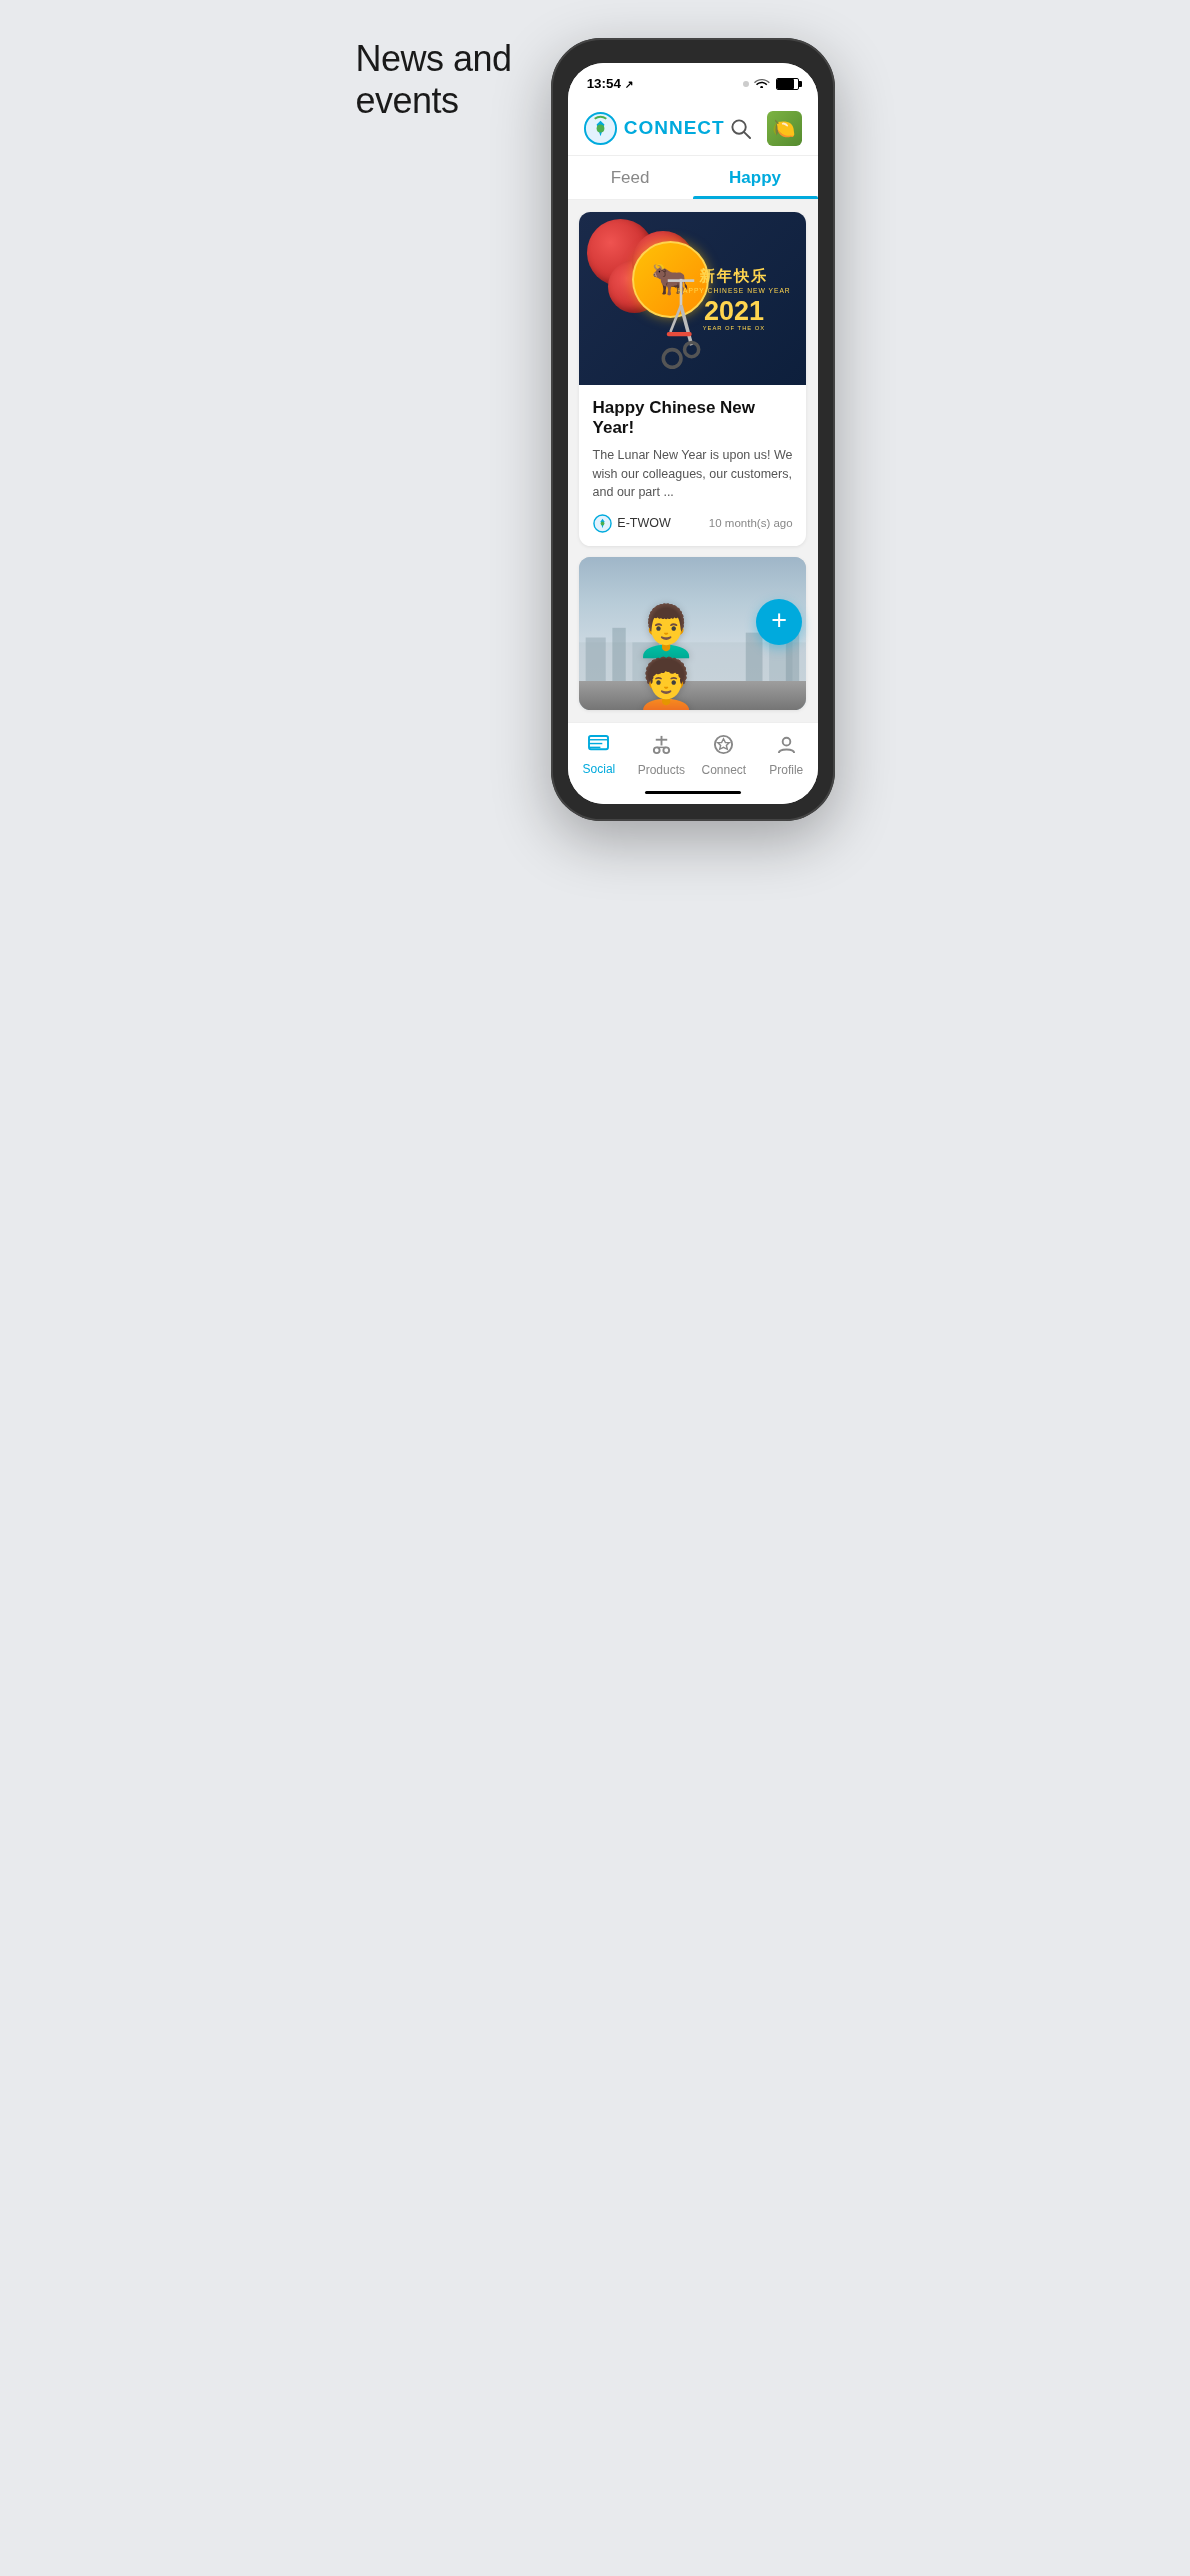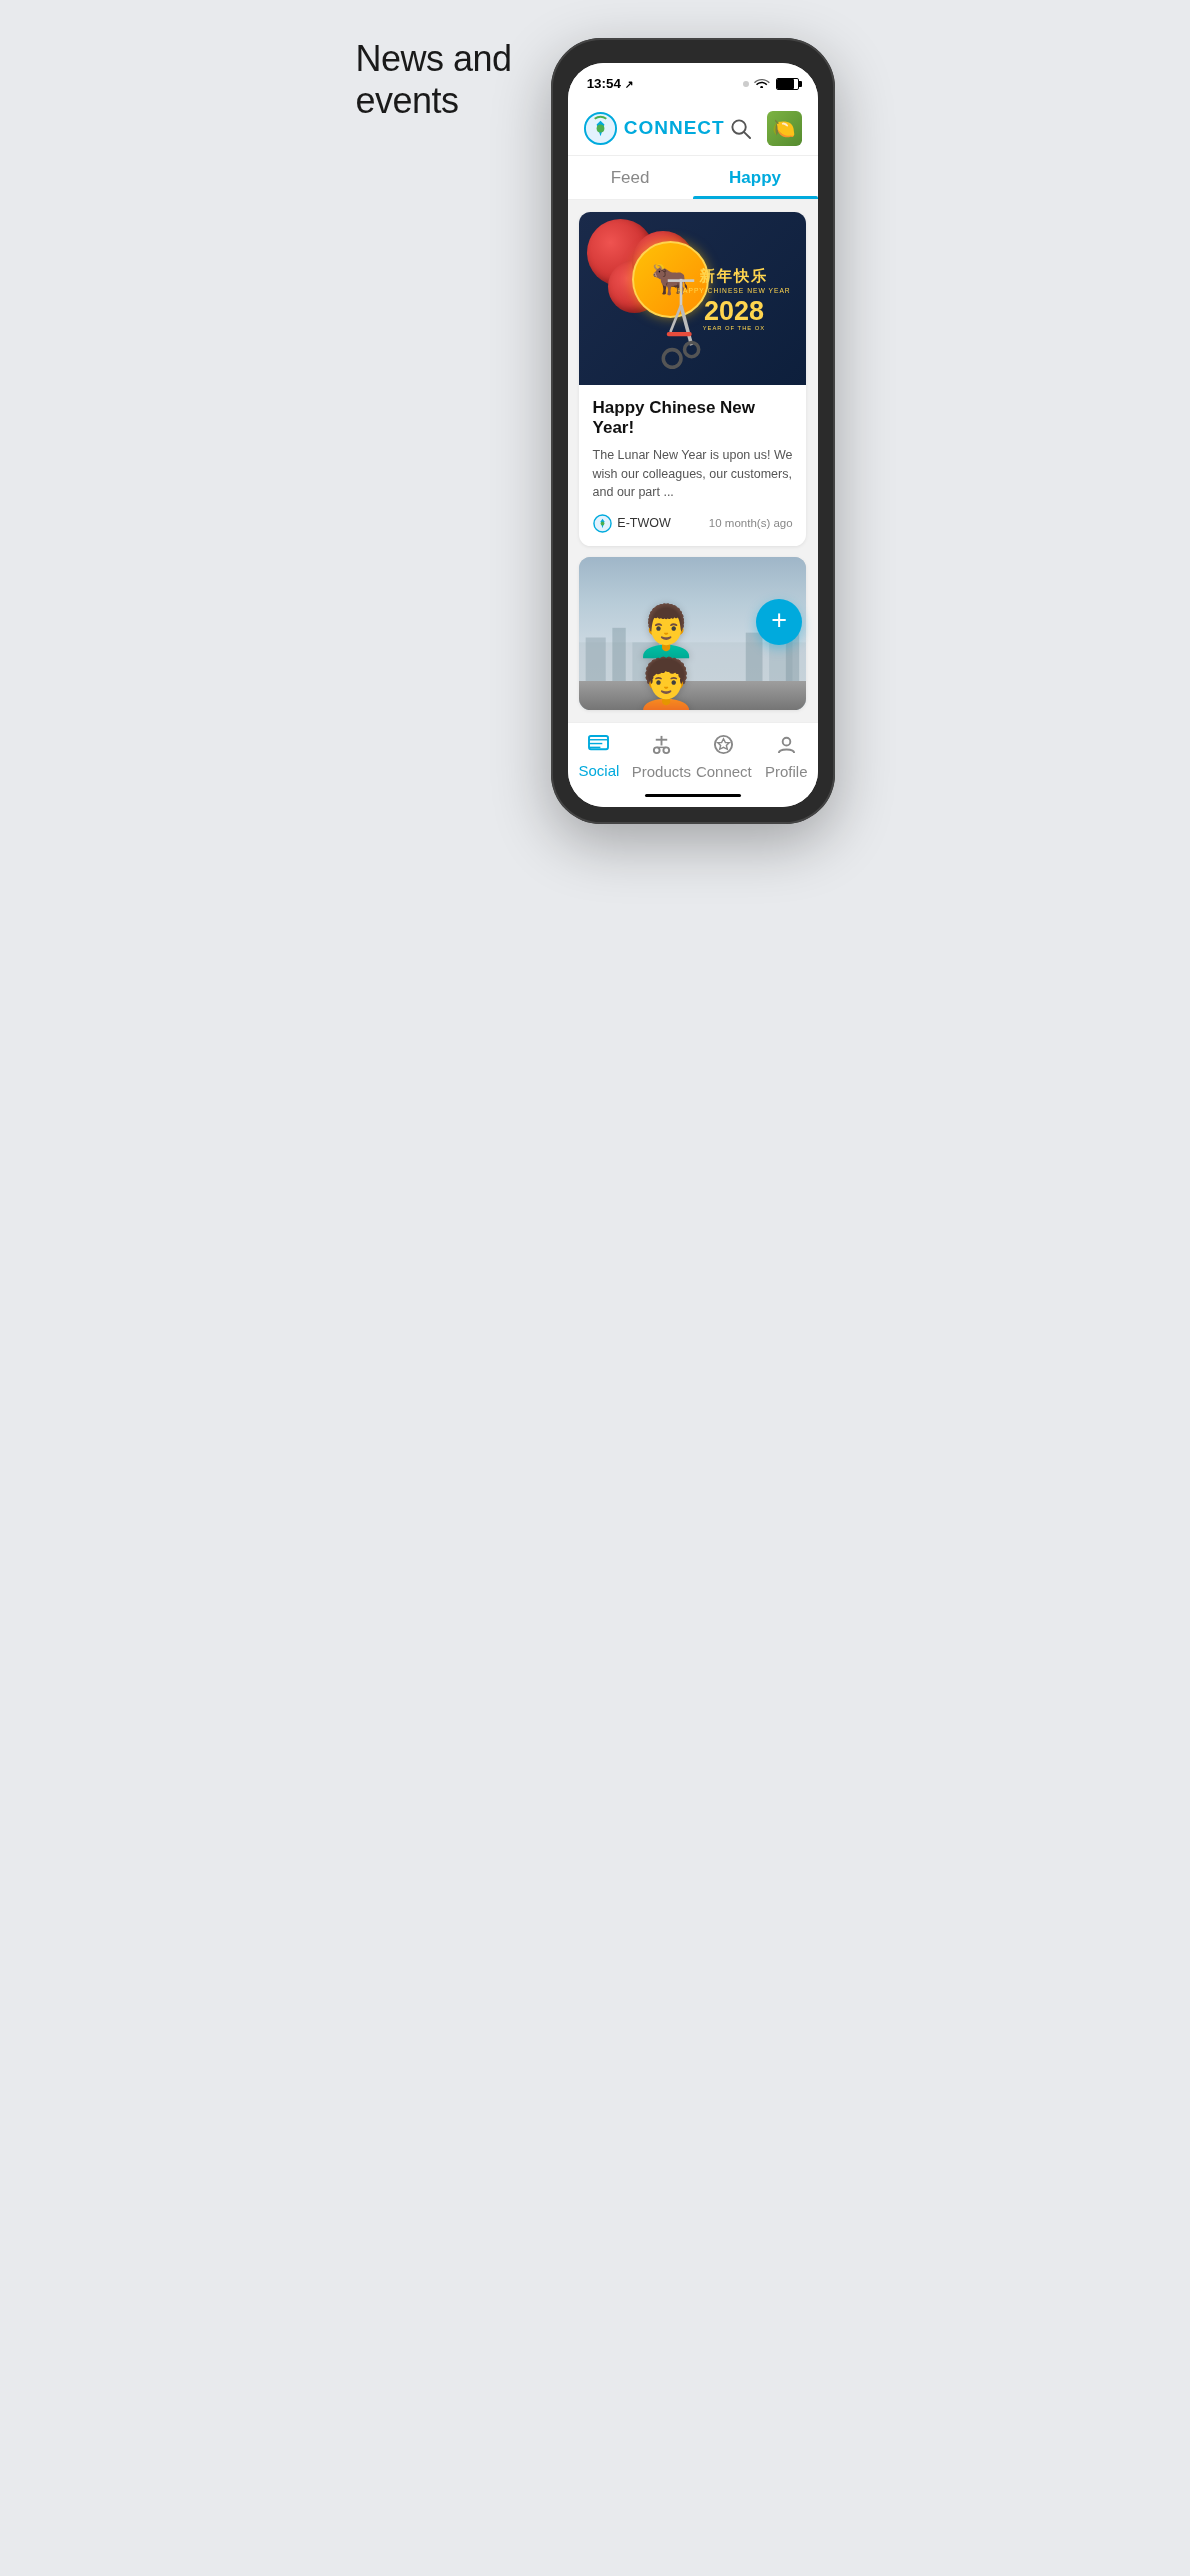--- a/index.html
+++ b/index.html
@@ -481,21 +481,21 @@
     .nav-icon {
       font-size: 19px;
       color: #888;
     }
 
     .nav-icon.active {
       color: #00aadd;
     }
 
     .nav-label {
-      font-size: 15px;
+      font-size: 12px;
       color: #888;
     }
 
     .nav-label.active {
       color: #00aadd;
     }
 
     .home-indicator {
       background: #fff;
       display: flex;
@@ -602,21 +602,21 @@
 
                 <rect x="14" y="70" width="28" height="5" rx="2" fill="#e74c3c"></rect>
 
                 <circle cx="20" cy="100" r="10" fill="none" stroke="#555" stroke-width="4"></circle>
                 <circle cx="42" cy="90" r="8" fill="none" stroke="#555" stroke-width="4"></circle>
               </svg>
 
               <div class="cny-text-right">
                 <span class="cny-chinese">新年快乐</span>
                 <span class="cny-english">Happy Chinese New Year</span>
-                <span class="cny-year">2028</span>
+                <span class="cny-year">2021</span>
                 <span class="cny-year-of">Year of the Ox</span>
               </div>
             </div>
           </div>
           <div class="news-body">
             <div class="news-title">Happy Chinese New Year!</div>
             <div class="news-excerpt">The Lunar New Year is upon us! We wish our colleagues, our customers, and our part ...</div>
             <div class="news-meta">
               <div class="news-source">
                 <svg class="source-icon" viewBox="0 0 20 20">

